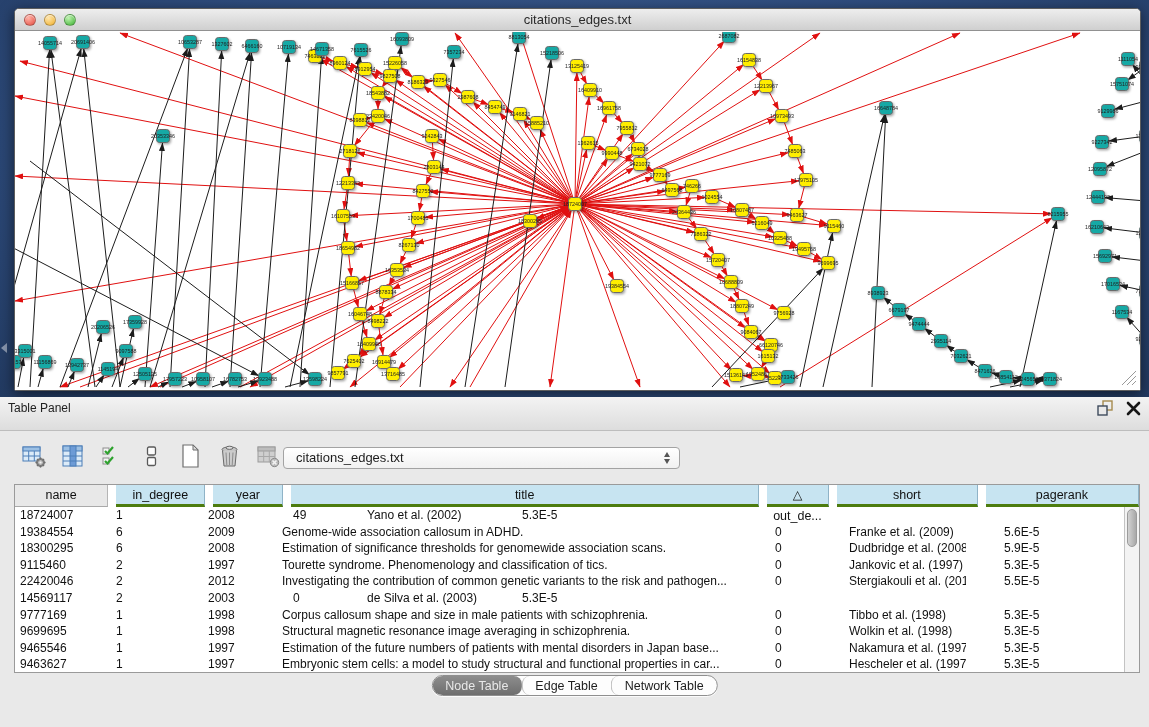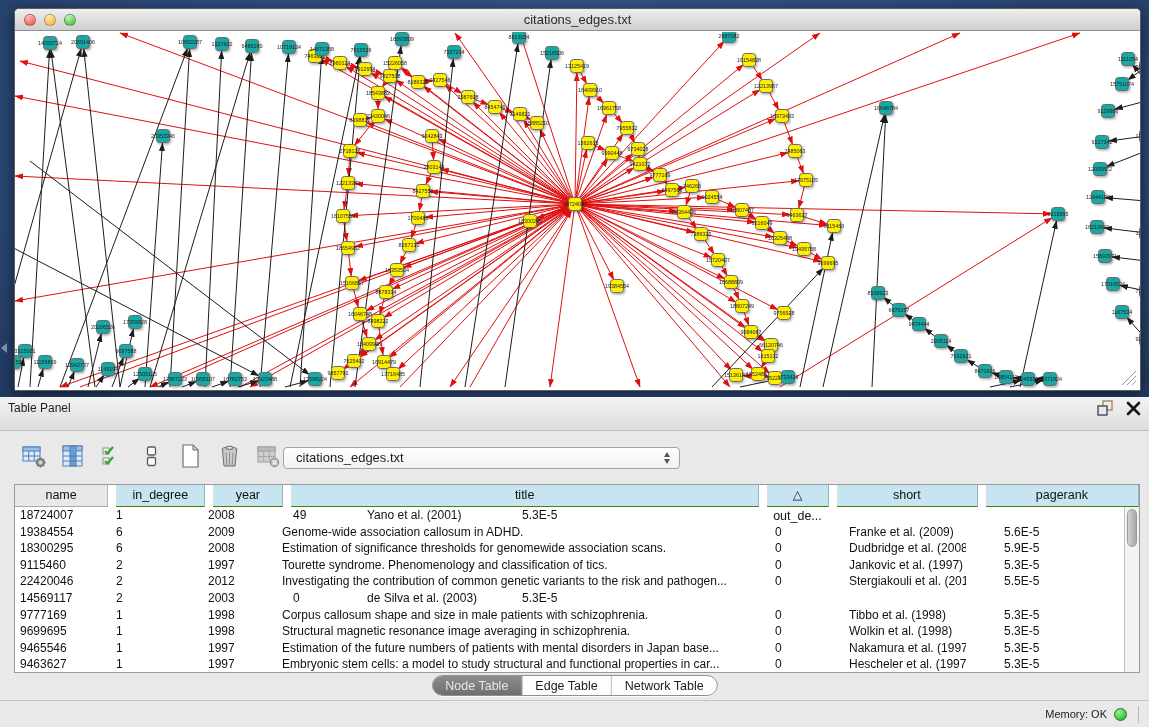--- a/index.html
+++ b/index.html
@@ -38,37 +38,37 @@
     background:linear-gradient(#ffffff,#f1f1f1); border:1px solid #a3a3a3; border-radius:4px;
     font-size:13px; color:#1c1c1c; line-height:20px; padding-left:12px; }
   .stepper { position:absolute; right:9px; top:4px; }
   .stepper .u { width:0;height:0;border-left:3.5px solid transparent;border-right:3.5px solid transparent;border-bottom:5px solid #555; margin-bottom:2px;}
   .stepper .d { width:0;height:0;border-left:3.5px solid transparent;border-right:3.5px solid transparent;border-top:5px solid #555;}
 
   .table-box { position:absolute; left:14px; top:87px; width:1126px; height:189px;
     background:#fff; border:1px solid #9a9a9a; }
   .thead { display:flex; height:22px;gap:8px; }
   .th { height:22px; line-height:21px; text-align:center; font-size:12.5px; color:#111;
-    background:#c7e4f1; border-right:1px solid #8fb3c7; border-bottom:1px solid #4d7c0f; }
+    background:#c7e4f1; border-right:1px solid #8fb3c7; border-bottom:3px solid #4d7c0f; }
   .th.c0 { background:#e8e8e8; border-right:1px solid #b5b5b5; border-bottom:1px solid #a9a9a9; }
   .tr { display:flex; height:16.6px; }
   .td { height:16.6px; line-height:16.5px; font-size:12px; color:#111;
     white-space:nowrap; overflow:hidden; }
   .c0{width:96px} .c1{width:92px} .c2{width:72px} .c3{width:482px} .c4{width:64px} .c5{width:145px} .c6{width:158px}
   .td.c0{padding-left:5px} .td.c1{padding-left:5px} .td.c2{padding-left:5px}
   .td.c3{padding-left:7px} .td.c4{padding-left:18px} .td.c5{padding-left:28px} .td.c6{padding-left:38px}
   .vscroll { position:absolute; right:0; top:22px; bottom:0; width:15px;
     background:#f3f3f3; border-left:1px solid #c3c3c3; }
   .vthumb { position:absolute; left:2px; top:2px; width:10px; height:38px; border-radius:5px;
     background:linear-gradient(90deg,#d2d2d2,#a8a8a8); border:1px solid #9b9b9b; }
 
   .tabs { position:absolute; left:50%; top:278px; transform:translateX(-50%);
     display:flex; height:21px; border:1px solid #8f8f8f; border-radius:11px;
     overflow:hidden; background:#fdfdfd; box-shadow:0 1px 0 rgba(255,255,255,.8); }
-  .tab { padding:0 13px; line-height:20px; font-size:12.5px; color:#1d1d1d; border-left:1px solid #bcbcbc; }
+  .tab { padding:0 13px; line-height:20px; font-size:12.5px; color:#1d1d1d; border-left:1px solid #bcbcbc;border-radius:8px; }
   .tab:first-child { border-left:none; }
   .tab.selected { background:linear-gradient(#8d8d8d,#6e6e6e); color:#e8e8e8; }
 
   .statusbar { position:absolute; left:0; top:303px; width:1149px; height:27px;
     border-top:1px solid #c6c6c6; }
   .status-right { position:absolute; right:10px; top:0; height:26px; display:flex; align-items:center; gap:7px; }
   .status-label { font-size:11px; color:#222; }
   .mem-dot { width:13px; height:13px; border-radius:50%; border:1px solid #1d7a1d; }
   .status-div { width:1px; height:17px; background:#b7b7b7; margin-left:4px; }
 </style>
@@ -953,21 +953,21 @@
         <div class="th c4">△ out_de...</div>
         <div class="th c5">short</div>
         <div class="th c6">pagerank</div>
       </div>
     <div id="tbody">
         <div class="tr">
           <div class="td c0">18724007</div>
           <div class="td c1">1</div>
           <div class="td c2">2008</div>
           <div class="td c4">49</div>
-          <div class="td c5">Yano et al. (2001)</div>
+          <div class="td c5">Yano et al. (2002)</div>
           <div class="td c6">5.3E-5</div>
         </div>
         <div class="tr">
           <div class="td c0">19384554</div>
           <div class="td c1">6</div>
           <div class="td c2">2009</div>
           <div class="td c3">Genome-wide association callosum in ADHD.</div>
           <div class="td c4">0</div>
           <div class="td c5">Franke et al. (2009)</div>
           <div class="td c6">5.6E-5</div>
@@ -1048,20 +1048,13 @@
       <div class="vthumb"></div>
     </div>
   </div>
 
   <div class="tabs" id="tabs">
       <div class="tab selected">Node Table</div>
       <div class="tab">Edge Table</div>
       <div class="tab">Network Table</div>
     </div>
 
-  <div class="statusbar">
-    <div class="status-right">
-      <span class="status-label">Memory: OK</span>
-      <div class="mem-dot" id="memdot" style="background: radial-gradient(circle at 35% 30%, rgb(155, 239, 155), rgb(53, 193, 53) 75%);"></div>
-      <div class="status-div"></div>
-    </div>
-  </div>
 </div>
 
 </body></html>

